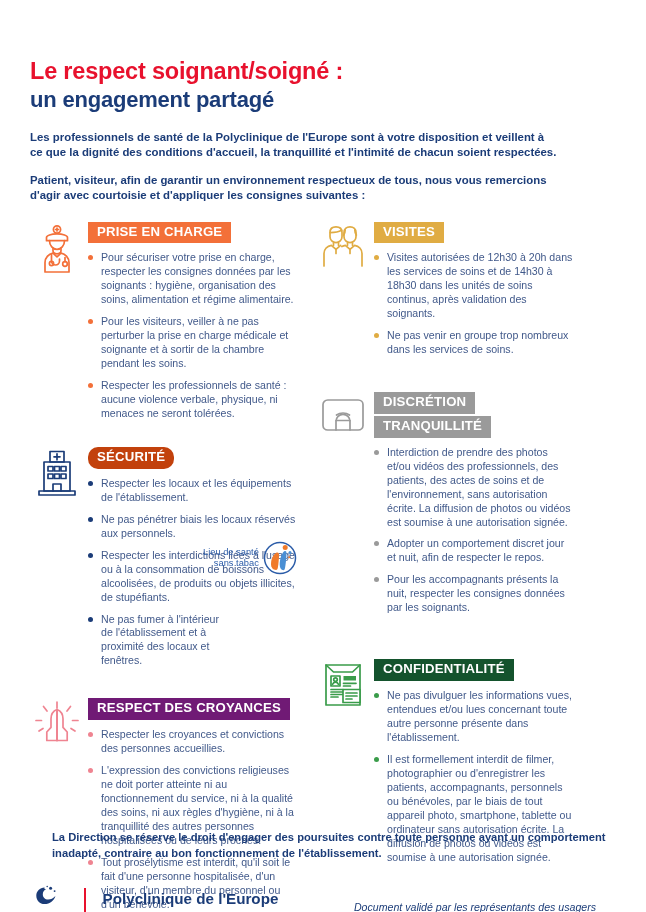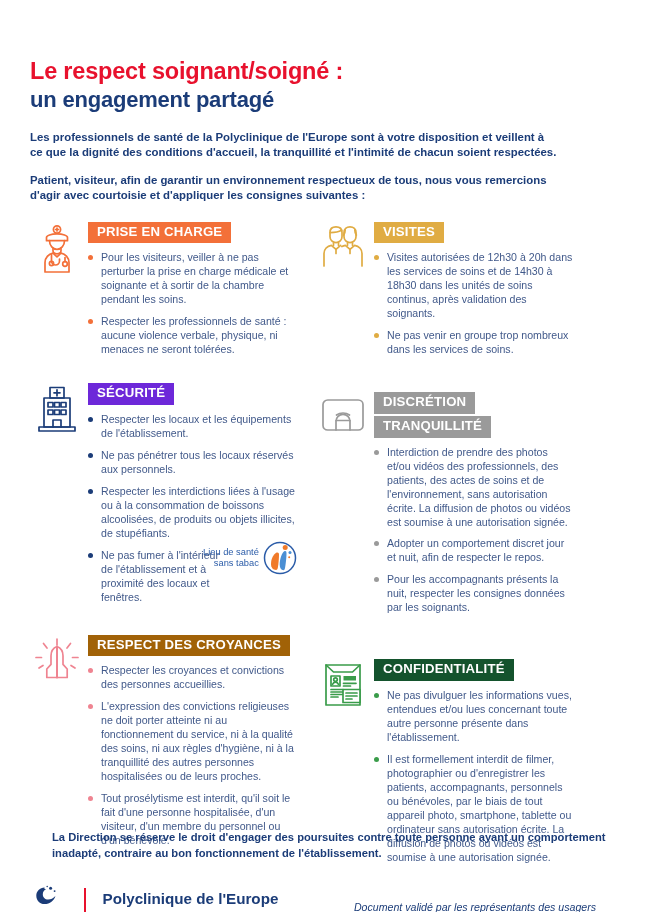--- a/index.html
+++ b/index.html
@@ -121,23 +121,23 @@
     top: 4px;
     width: 5px;
     height: 5px;
     border-radius: 50%;
     background: currentColor;
   }
 
   
   .acc-orange .sec-banner { background: #f37039; }
   .acc-orange ul.bullets li::before { background: #f37039; }
-  .acc-blue   .sec-banner { background: #6d28d9; }
+  .acc-blue   .sec-banner { background: #c2410c; border-radius: 10px; }
   .acc-blue   ul.bullets li::before { background: #1b3c78; }
-  .acc-pink   .sec-banner { background: #a16207; }
+  .acc-pink   .sec-banner { background: #701a75; }
   .acc-pink   ul.bullets li::before { background: #ef8491; }
   .acc-gold   .sec-banner { background: #e0ac43; }
   .acc-gold   ul.bullets li::before { background: #e0ac43; }
   .acc-grey   .sec-banner { background: #9a9a9a; }
   .acc-grey   ul.bullets li::before { background: #9a9a9a; }
   .acc-green  .sec-banner { background: #14532d; }
   .acc-green  ul.bullets li::before { background: #3a9c4a; }
 
   
   .tabac-wrap {
@@ -254,20 +254,21 @@
             <path d="M11 48v-9.5c0-4.8 3.6-8.4 8-9.3l4 3.6 4-3.6c4.4.9 8 4.5 8 9.3V48z"></path>
             <path d="M17.5 30.5v6.5a4 4 0 0 0 8 0v-2"></path>
             <circle cx="17.5" cy="39.5" r="2.1"></circle>
             <path d="M31 33.5v4.2"></path>
             <circle cx="31" cy="40" r="2.3"></circle>
           </svg>
         </div>
         <div class="sec-body">
           <div class="sec-banner">PRISE EN CHARGE</div>
           <ul class="bullets">
+            <li>Pour sécuriser votre prise en charge, respecter les consignes données par les soignants : hygiène, organisation des soins, alimentation et régime alimentaire.</li>
             <li>Pour les visiteurs, veiller à ne pas perturber la prise en charge médicale et soignante et à sortir de la chambre pendant les soins.</li>
             <li>Respecter les professionnels de santé : aucune violence verbale, physique, ni menaces ne seront tolérées.</li>
           </ul>
         </div>
       </div>
 
       <div class="section acc-blue" style="margin-top:26px;">
         <div class="sec-icon">
           <svg width="46" height="48" viewBox="0 0 46 48" fill="none" stroke="#1b3c78" stroke-width="1.7" stroke-linejoin="round" stroke-linecap="round">
             <rect x="16" y="2.5" width="14" height="10.5"></rect>
@@ -280,21 +281,21 @@
             <rect x="20.5" y="25" width="5" height="4.5"></rect>
             <rect x="27" y="25" width="5" height="4.5"></rect>
             <path d="M19 42v-7h8v7"></path>
             <path d="M5 42h36v4H5z"></path>
           </svg>
         </div>
         <div class="sec-body">
           <div class="sec-banner">SÉCURITÉ</div>
           <ul class="bullets">
             <li>Respecter les locaux et les équipements de l'établissement.</li>
-            <li>Ne pas pénétrer tous les locaux réservés aux personnels.</li>
+            <li>Ne pas pénétrer biais les locaux réservés aux personnels.</li>
             <li>Respecter les interdictions liées à l'usage ou à la consommation de boissons alcoolisées, de produits ou objets illicites, de stupéfiants.</li>
             <li style="max-width:128px;">Ne pas fumer à l'intérieur de l'établissement et à proximité des locaux et fenêtres.</li>
           </ul>
         </div>
       </div>
 
       <div class="section acc-pink" style="margin-top:30px;">
         <div class="sec-icon">
           <svg width="46" height="48" viewBox="0 0 46 48" fill="none" stroke="#ef8491" stroke-width="1.7" stroke-linejoin="round" stroke-linecap="round">
             <path d="M23 8v-6"></path>

